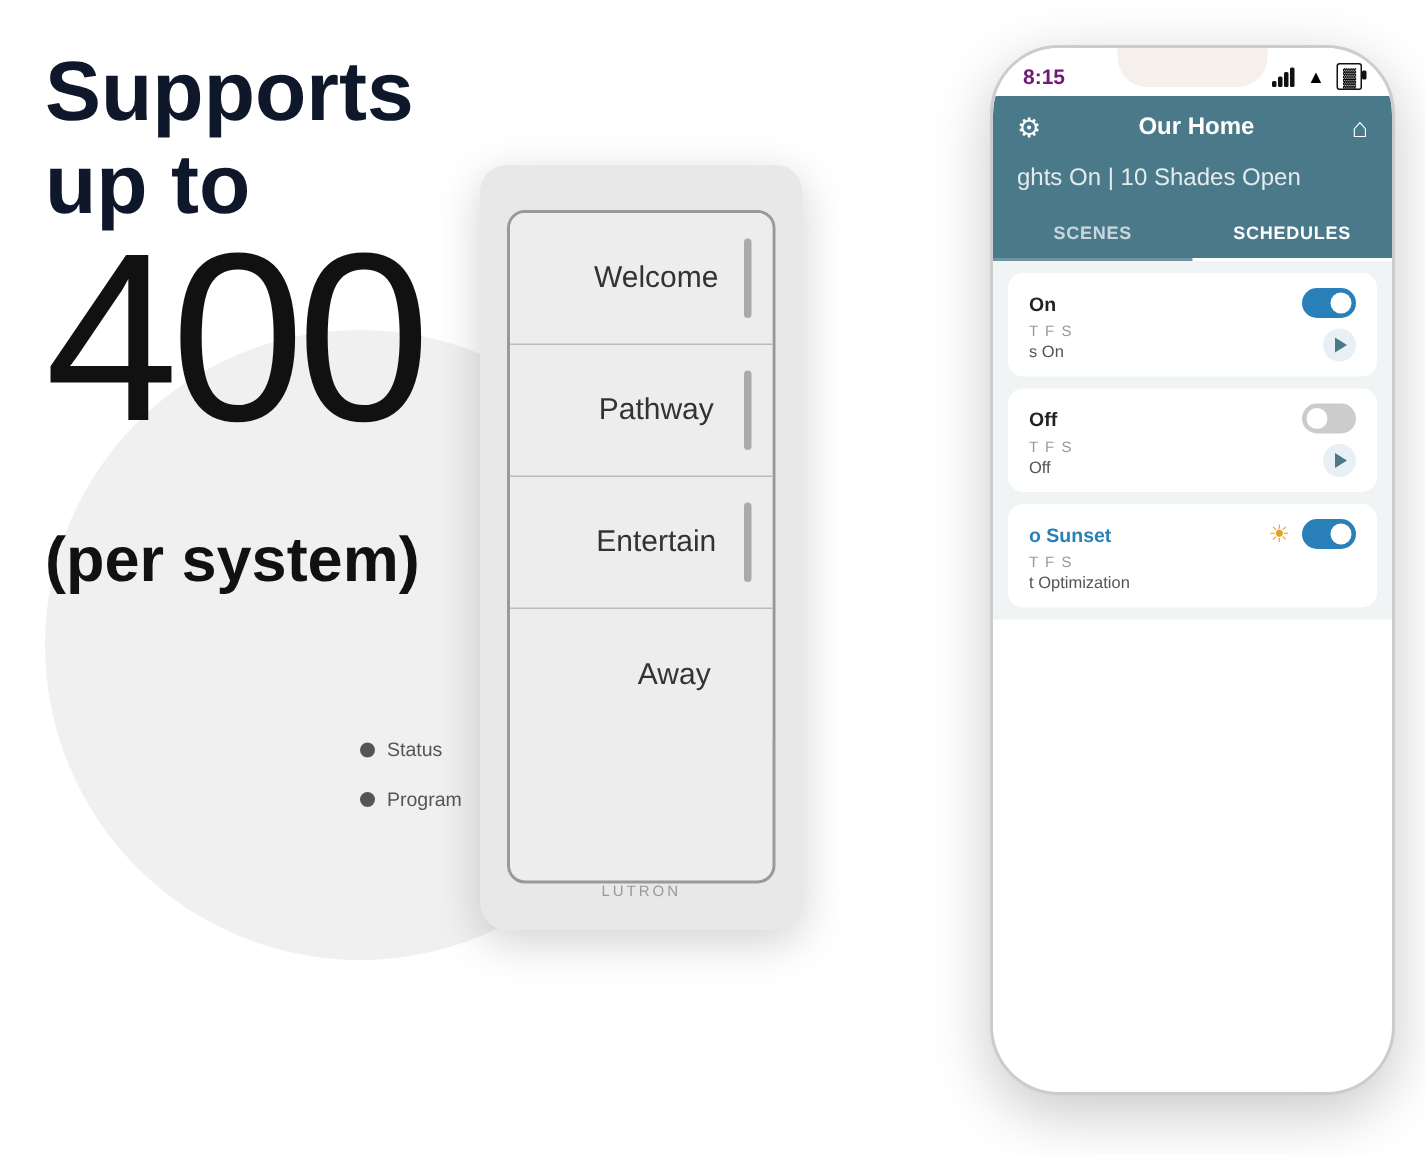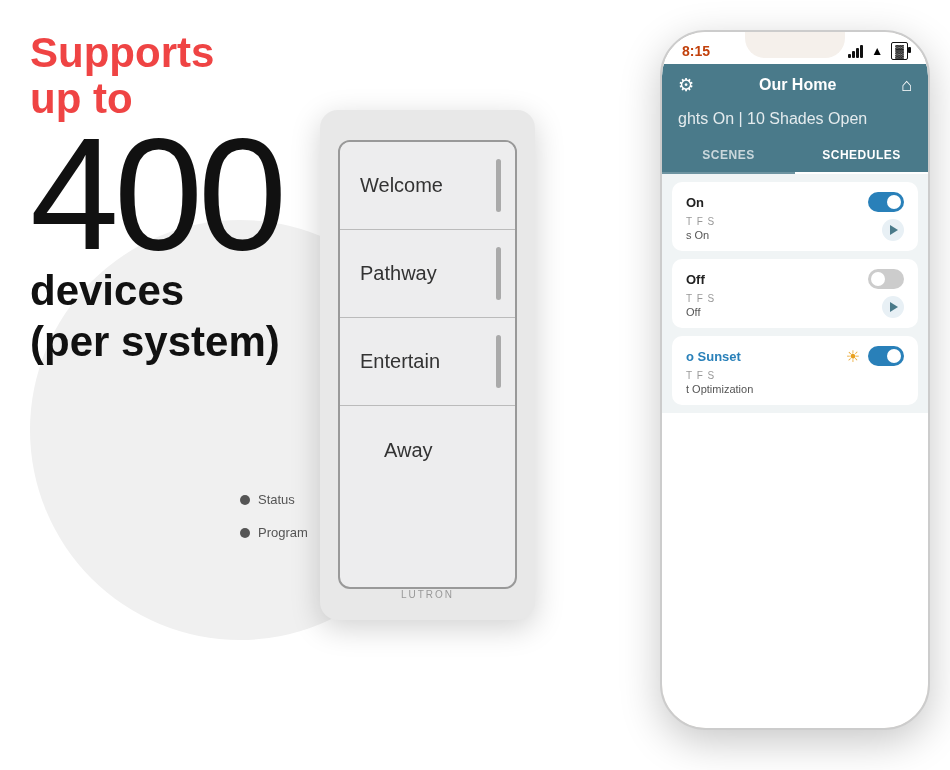--- a/index.html
+++ b/index.html
@@ -49,23 +49,23 @@
     }
 
     
     .main-text {
       position: absolute;
       top: 30px;
       left: 30px;
       z-index: 10;
     }
     .supports-text {
-      font-size: 42px;
+      font-size: 56px;
       font-weight: 700;
-      color: #ef4444;
+      color: #0f172a;
       line-height: 1.1;
     }
     .number-400 {
       font-size: 160px;
       font-weight: 300;
       color: #111;
       line-height: 0.9;
       letter-spacing: -5px;
     }
     .devices-text {
@@ -102,20 +102,21 @@
     }
     .keypad-button {
       width: 100%;
       height: 88px;
       border-bottom: 1.5px solid #bbb;
       display: flex;
       align-items: center;
       padding-left: 20px;
       position: relative;
       background: #ededee;
+      justify-content: center;
     }
     .keypad-button:last-child {
       border-bottom: none;
       padding-left: 44px;
     }
     .keypad-button-label {
       font-size: 20px;
       color: #333;
       font-weight: 400;
     }
@@ -175,21 +176,21 @@
     .status-bar {
       display: flex;
       justify-content: space-between;
       align-items: center;
       padding: 10px 20px 4px;
       background: #fff;
     }
     .status-time {
       font-size: 14px;
       font-weight: 600;
-      color: #c2410c;
+      color: #701a75;
     }
     .status-icons {
       display: flex;
       align-items: center;
       gap: 4px;
     }
     .signal-bars {
       display: flex;
       align-items: flex-end;
       gap: 1px;
@@ -362,21 +363,21 @@
   </div>
 </div>
 
 <div class="main-text">
   <div class="supports-text">
     <span>Supports</span><br>
     <span>up to</span>
   </div>
   <div class="number-400">400</div>
   <div class="devices-text">
-    <span>devices</span><br>
+    <br>
     <span>(per system)</span>
   </div>
 </div>
 
 <div class="keypad-outer">
   <div class="keypad-inner">
     <div class="keypad-button">
       <span class="keypad-button-label">Welcome</span>
       <div class="keypad-slider-bar"></div>
     </div>

